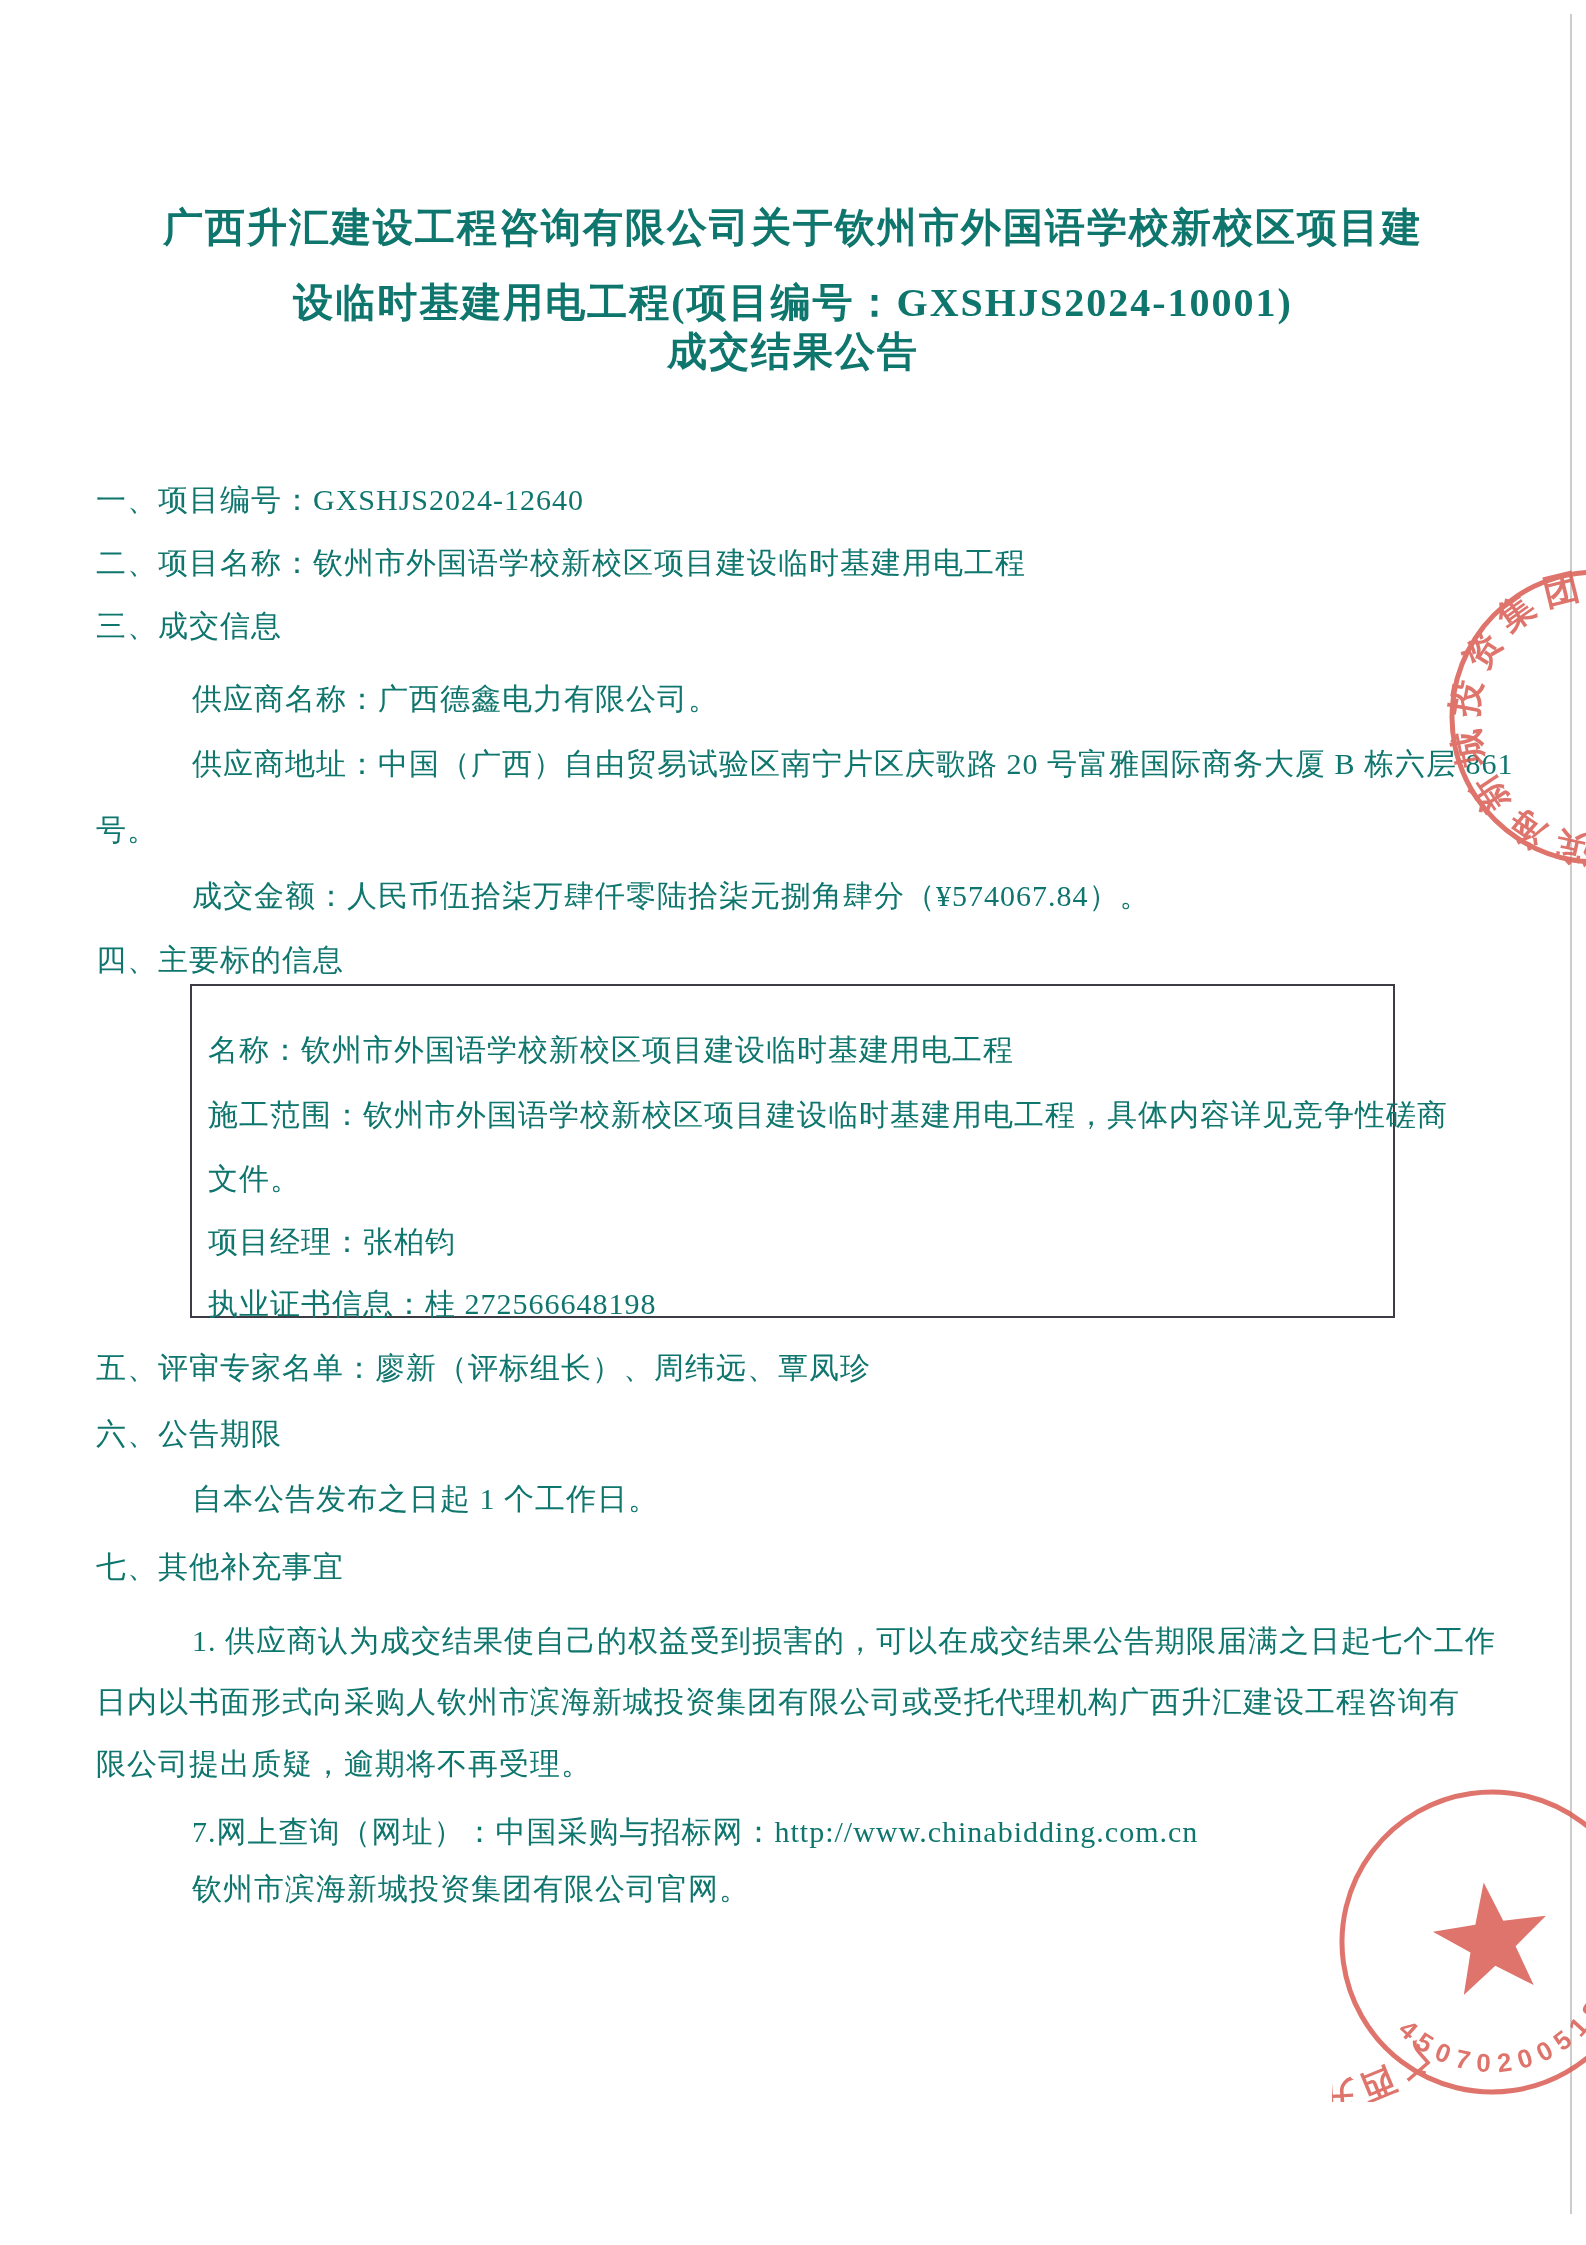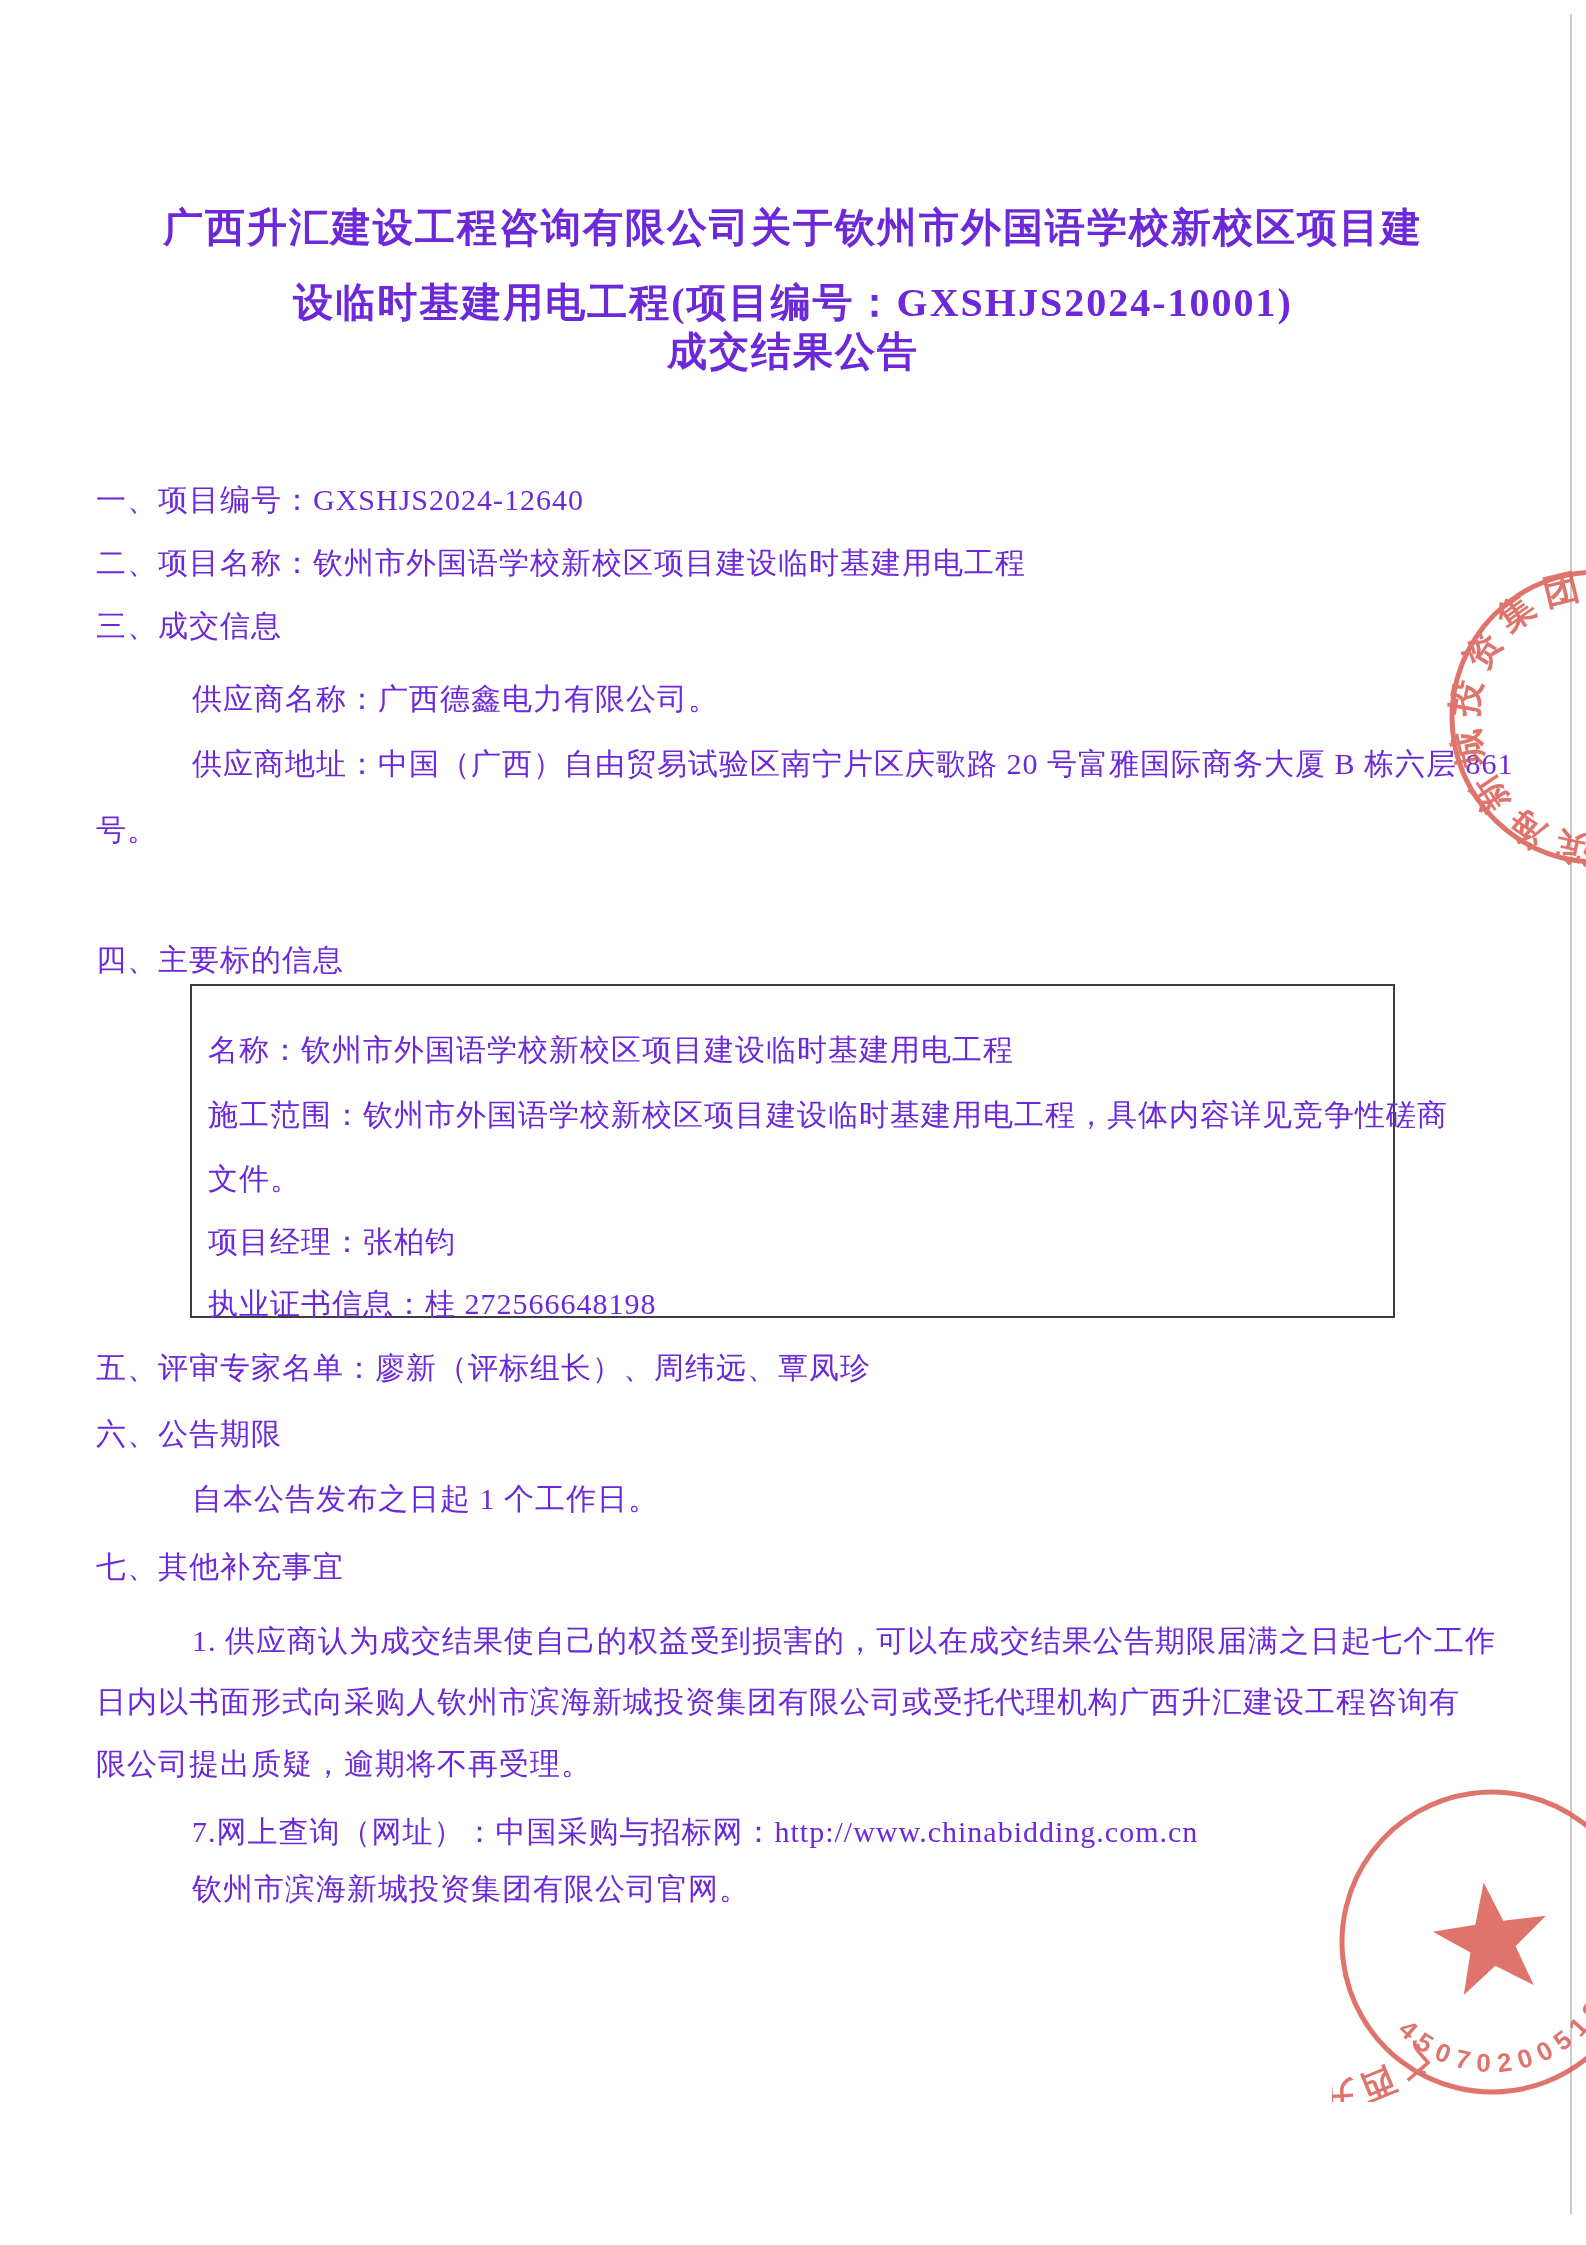--- a/index.html
+++ b/index.html
@@ -3,21 +3,21 @@
 <meta charset="utf-8">
 <style>
   html,body { margin:0; padding:0; background:#e8e8e8; }
   .page {
     position:relative;
     width:1586px; height:2245px;
     margin:0 auto;
     background:#ffffff;
     overflow:hidden;
     font-family:"Liberation Serif","DejaVu Serif",serif;
-    color:#6d28d9;
+    color:#0f766e;
   }
   .title-line {
     position:absolute; left:0; width:100%;
     text-align:center;
     font-size:40px; font-weight:bold;
     letter-spacing:2px;
     white-space:nowrap;
   }
   .line {
     position:absolute;
@@ -53,20 +53,21 @@
   <div class="title-line" style="top:275px">设临时基建用电工程(项目编号：GXSHJS2024-10001)</div>
   <div class="title-line" style="top:324px">成交结果公告</div>
 
   <div class="line" style="left:96px;  top:480px">一、项目编号：GXSHJS2024-12640</div>
   <div class="line" style="left:96px;  top:543px">二、项目名称：钦州市外国语学校新校区项目建设临时基建用电工程</div>
   <div class="line" style="left:96px;  top:606px">三、成交信息</div>
 
   <div class="line" style="left:192px; top:679px">供应商名称：广西德鑫电力有限公司。</div>
   <div class="line" style="left:192px; top:744px">供应商地址：中国（广西）自由贸易试验区南宁片区庆歌路 20 号富雅国际商务大厦 B 栋六层 861</div>
   <div class="line" style="left:96px;  top:810px">号。</div>
+  <div class="line" style="left:192px; top:876px">成交金额：人民币伍拾柒万肆仟零陆拾柒元捌角肆分（¥574067.84）。</div>
 
   <div class="line" style="left:96px;  top:940px">四、主要标的信息</div>
 
   <div class="subject-box"></div>
   <div class="line" style="left:208px; top:1095px">施工范围：钦州市外国语学校新校区项目建设临时基建用电工程，具体内容详见竞争性磋商</div>
   <div class="line" style="left:208px; top:1030px">名称：钦州市外国语学校新校区项目建设临时基建用电工程</div>
   <div class="line" style="left:208px; top:1159px">文件。</div>
   <div class="line" style="left:208px; top:1222px">项目经理：张柏钧</div>
   <div class="line" style="left:208px; top:1284px">执业证书信息：桂 272566648198</div>
 

